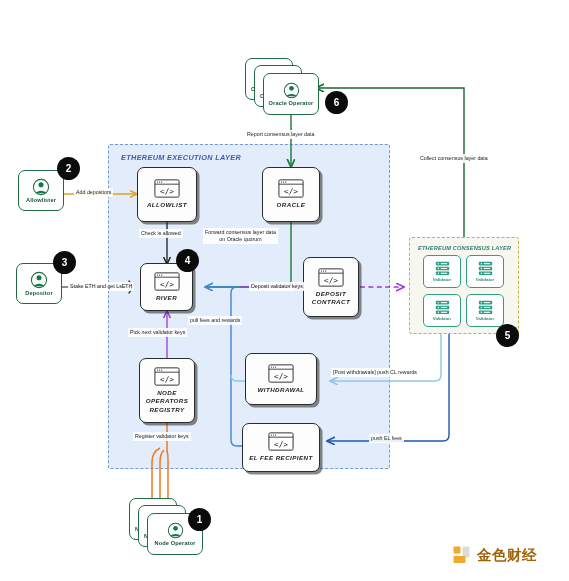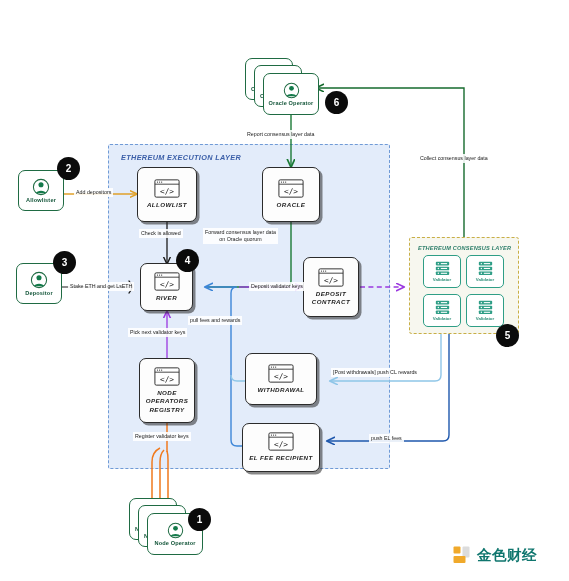--- a/index.html
+++ b/index.html
@@ -102,21 +102,21 @@
 
   
   #wires { position: absolute; inset: 0; width: 569px; height: 581px; z-index: 3; }
 
   
   .watermark {
     position: absolute; left: 452px; top: 545px;
     display: flex; align-items: center; gap: 5px; z-index: 40;
   }
   .wm-text {
-    font-size: 14.5px; font-weight: 700; color: #0f766e;
+    font-size: 14.5px; font-weight: 700; color: #a16207;
     letter-spacing: .5px; font-family: "DejaVu Sans", sans-serif;
   }
 </style>
 </head>
 <body>
 
 <div id="stage">
 
   <svg id="wires">
     <defs>

